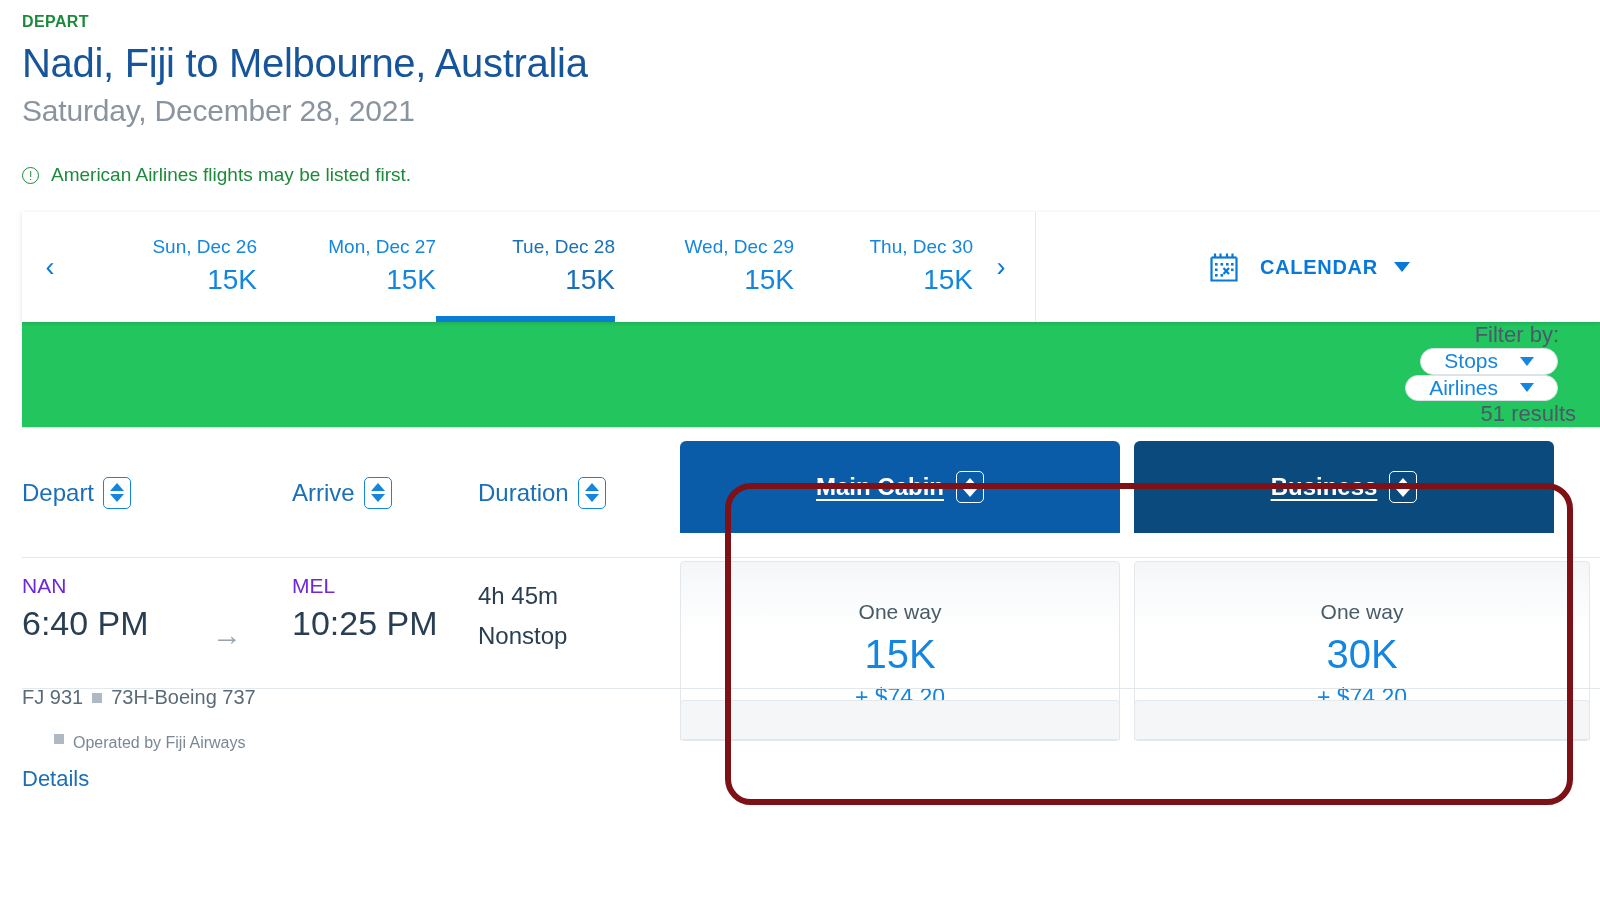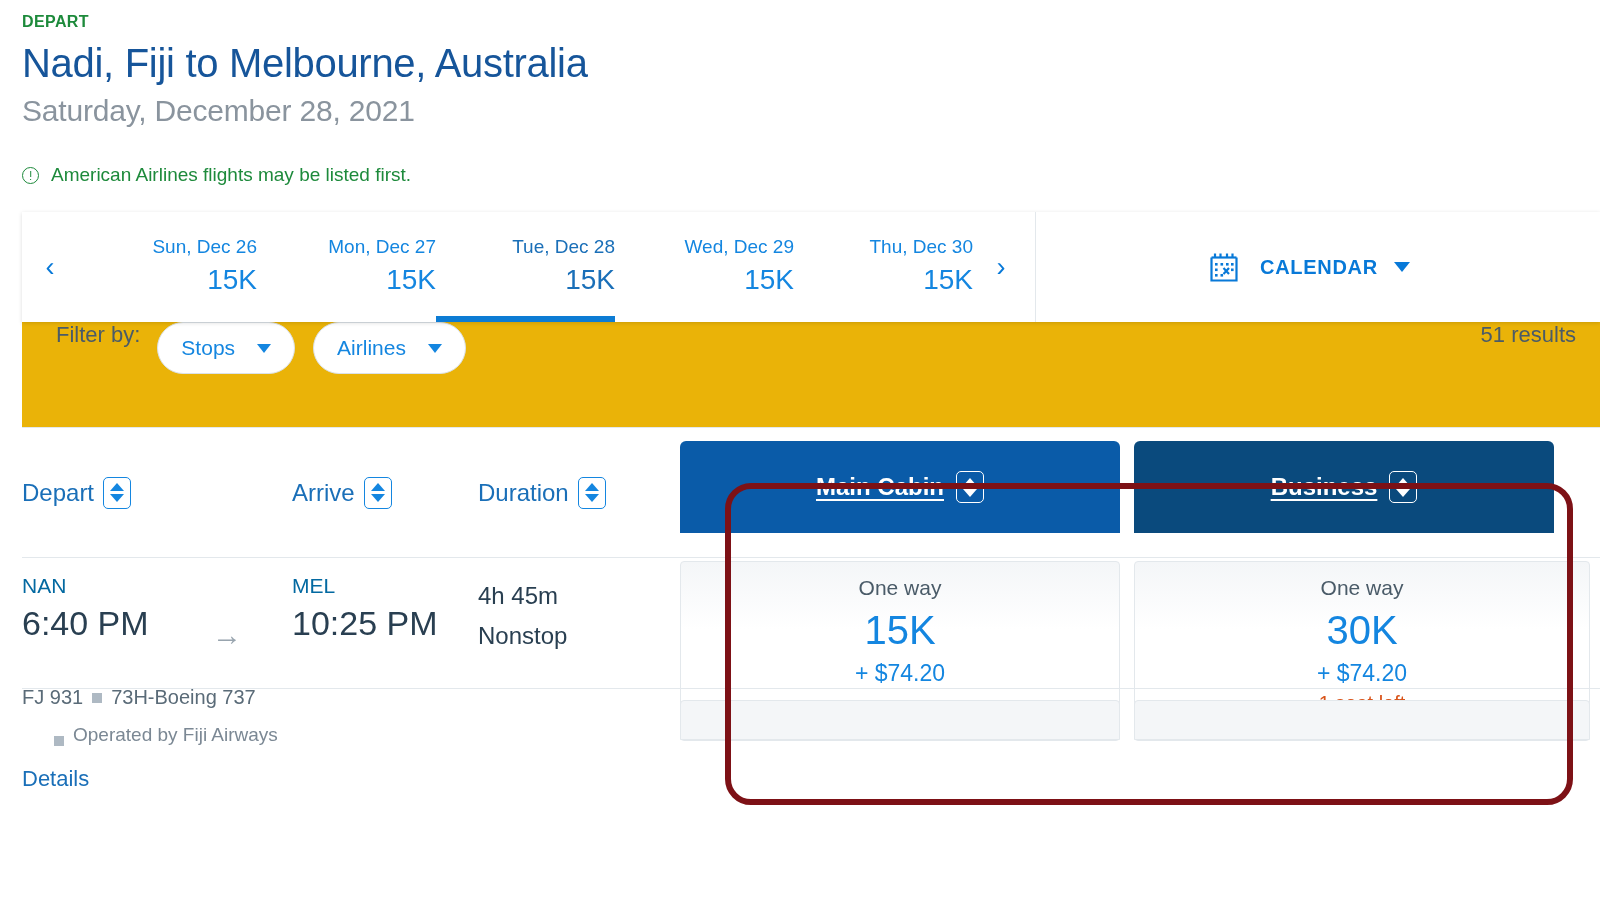--- a/index.html
+++ b/index.html
@@ -88,24 +88,25 @@
   }
   .caret-down {
     width: 0; height: 0; margin-left: 16px;
     border-left: 8px solid transparent; border-right: 8px solid transparent;
     border-top: 10px solid #0879d8;
   }
 
   
   .filterbar {
     margin-left: 22px; height: 106px;
-    background: #eab308;
-    display: flex; align-items: flex-start;
+    background: #22c55e;
+    display: flex; align-items: flex-end;
     padding: 0 24px 0 34px;
     border-bottom: 1px solid #e3e8ec;
+    flex-direction: column;
   }
   .filter-label { font-size: 22px; color: #4a5b68; margin-right: 17px; }
   .pill {
     height: 52px; border: 1px solid #dbe2e8; border-radius: 26px;
     background: #fff; display: flex; align-items: center;
     padding: 0 23px; margin-right: 18px; cursor: pointer;
   }
   .pill span { color: #1486e0; font-size: 21px; }
   .pill .caret {
     width: 0; height: 0; margin-left: 22px;
@@ -155,49 +156,49 @@
     text-decoration: underline; text-underline-offset: 4px;
   }
   .cabin-main { left: 658px; width: 440px; background: #0a5ba8; }
   .cabin-biz  { left: 1112px; width: 420px; background: #0a4a7d; }
 
   
   .flightrow { position: relative; height: 260px; }
   .fr-depart { position: absolute; left: 0; top: 14px; }
   .fr-arrive { position: absolute; left: 270px; top: 14px; }
   .fr-dur    { position: absolute; left: 456px; top: 18px; }
-  .code { font-size: 21px; color: #0369a1; line-height: 28px; }
+  .code { font-size: 21px; color: #6d28d9; line-height: 28px; }
   .time { font-size: 34px; color: #293f51; line-height: 46px; }
   .arrow-sep {
     position: absolute; left: 190px; top: 62px;
     font-size: 30px; color: #98a4ae; line-height: 30px;
   }
   .dur-line { font-size: 24px; color: #293f51; line-height: 40px; }
   .meta1 {
     position: absolute; left: 0; top: 128px;
     font-size: 20px; color: #5a6b78;
     display: flex; align-items: center; gap: 9px;
   }
   .meta2 {
-    position: absolute; left: 32px; top: 166px;
-    font-size: 19px; color: #7b8894;
-    display: flex; align-items: flex-end; gap: 9px;
+    position: absolute; left: 32px; top: 176px;
+    font-size: 16px; color: #7b8894;
+    display: flex; align-items: flex-start; gap: 9px;
   }
   .sq { width: 10px; height: 10px; background: #aeb9c3; flex: 0 0 auto; }
   .details-link {
     position: absolute; left: 0; top: 208px;
     font-size: 22px; color: #1a6fb8; cursor: pointer;
   }
 
   .farecard {
     position: absolute; top: 3px; height: 180px;
     border: 1px solid #e3e8ec; border-radius: 4px;
     background: linear-gradient(#f4f6f8 0%, #ffffff 38%);
     display: flex; flex-direction: column; align-items: center;
-    padding-top: 11px; cursor: pointer;
+    padding-top: 35px; cursor: pointer;
   }
   .fare-main { left: 658px; width: 440px; }
   .fare-biz  { left: 1112px; width: 456px; }
   .fare-oneway { font-size: 21px; color: #4a5b68; line-height: 30px; }
   .fare-pts { font-size: 40px; color: #1486e0; line-height: 54px; font-weight: 300; }
   .fare-cash { font-size: 23px; color: #1486e0; line-height: 32px; }
   .fare-seats { font-size: 20px; color: #d9541a; line-height: 28px; }
 
   .rowdiv {
     position: absolute; left: 0; right: 0; height: 1px; background: #e3e8ec;

